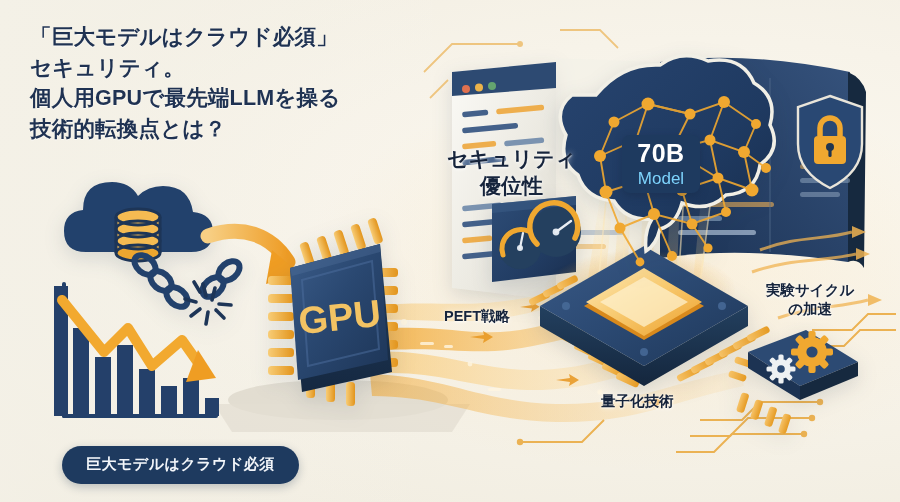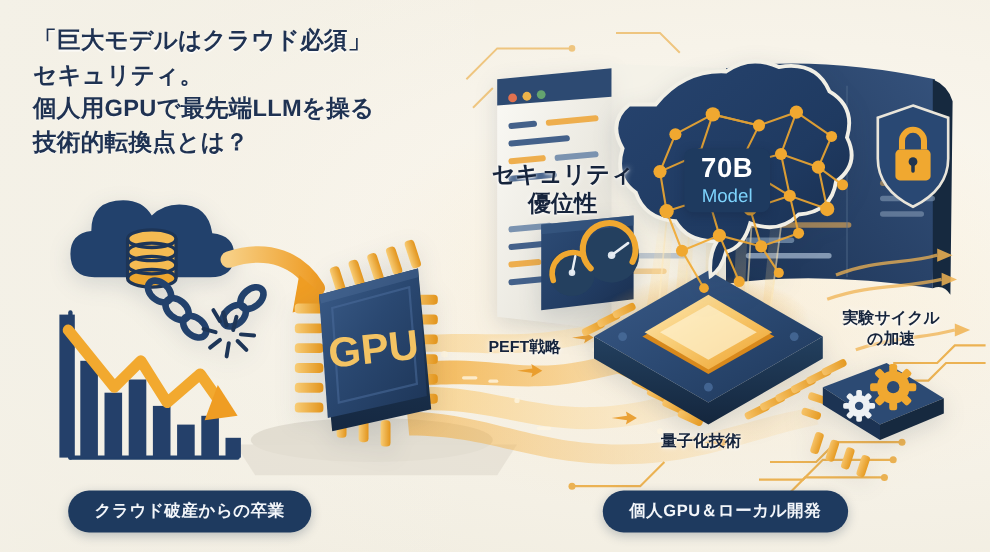--- a/index.html
+++ b/index.html
@@ -609,16 +609,15 @@
 
   <div class="flabel lbl-peft">PEFT戦略</div>
 
   <div class="flabel lbl-quant">量子化技術</div>
 
   <div class="flabel lbl-exp">
     <span>実験サイクル</span><br>
     <span>の加速</span>
   </div>
 
-  <div class="pill pill-left">クラウド破産からの卒業</div>
-  <div class="pill pill-right">個人GPU＆ローカル開発</div>
+  <div class="pill pill-left">巨大モデルはクラウド必須</div>
 
 </div>
 
 </body></html>

